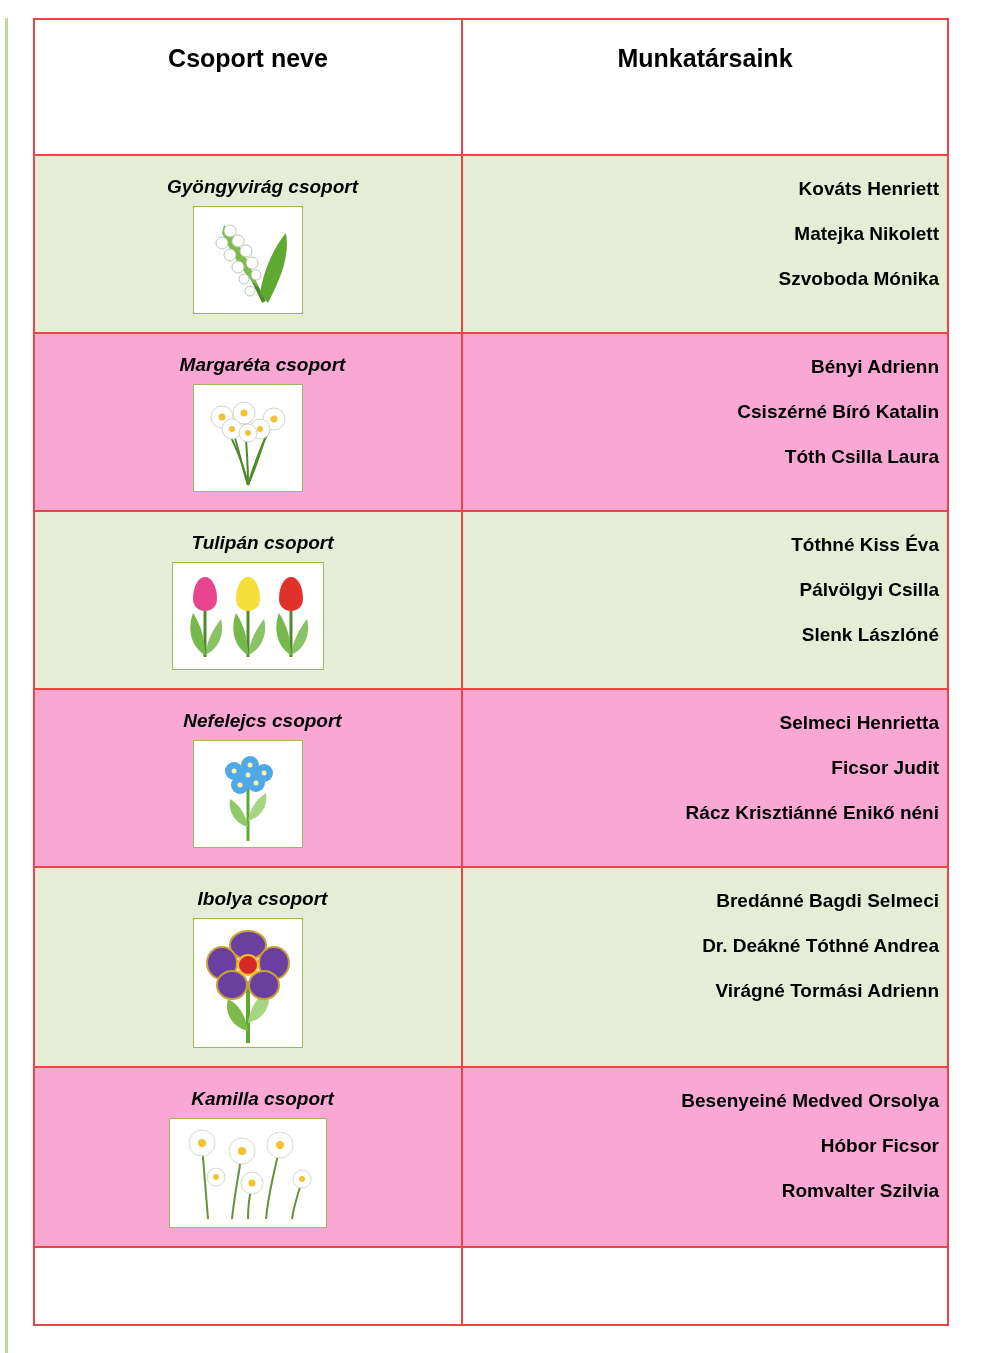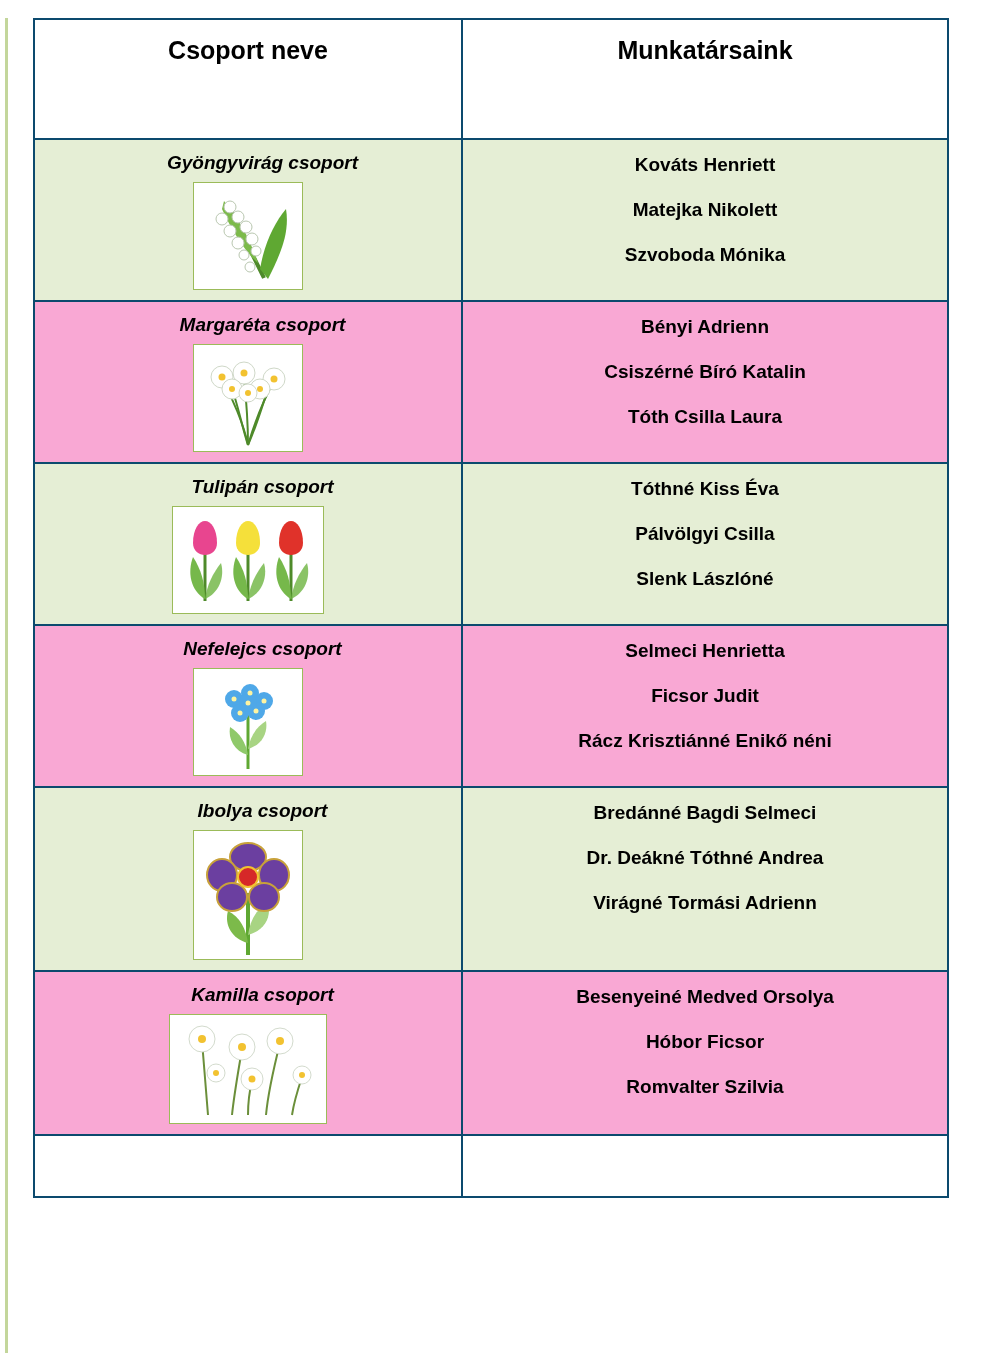--- a/index.html
+++ b/index.html
@@ -41,23 +41,23 @@
     padding-bottom: 6px;
     line-height: 1.05;
   }
   table.groups {
     border-collapse: collapse;
     margin: 18px auto 0 auto;
     width: 914px;
     table-layout: fixed;
   }
   table.groups td, table.groups th {
-    border: 2px solid #0c4a6e;
+    border: 2px solid #ef4444;
     vertical-align: top;
-    padding: 0;
+    padding: 8px;
   }
   .col-name { width: 428px; }
   .col-staff { width: 486px; }
 
   thead th {
     height: 118px;
     vertical-align: top;
     background: #ffffff;
   }
   .head-label {
@@ -91,21 +91,21 @@
     margin: 0 auto;
     border: 1px solid #9bbb59;
     background: #ffffff;
     box-sizing: border-box;
     position: relative;
     overflow: hidden;
   }
   .thumb svg { display: block; }
 
   .staff-cell {
-    text-align: center;
+    text-align: right;
     padding-top: 14px;
     padding-bottom: 10px;
   }
   .staff-name {
     font-size: 19px;
     font-weight: bold;
     line-height: 1.2;
     margin-bottom: 22px;
   }
   .staff-name:last-child { margin-bottom: 4px; }

